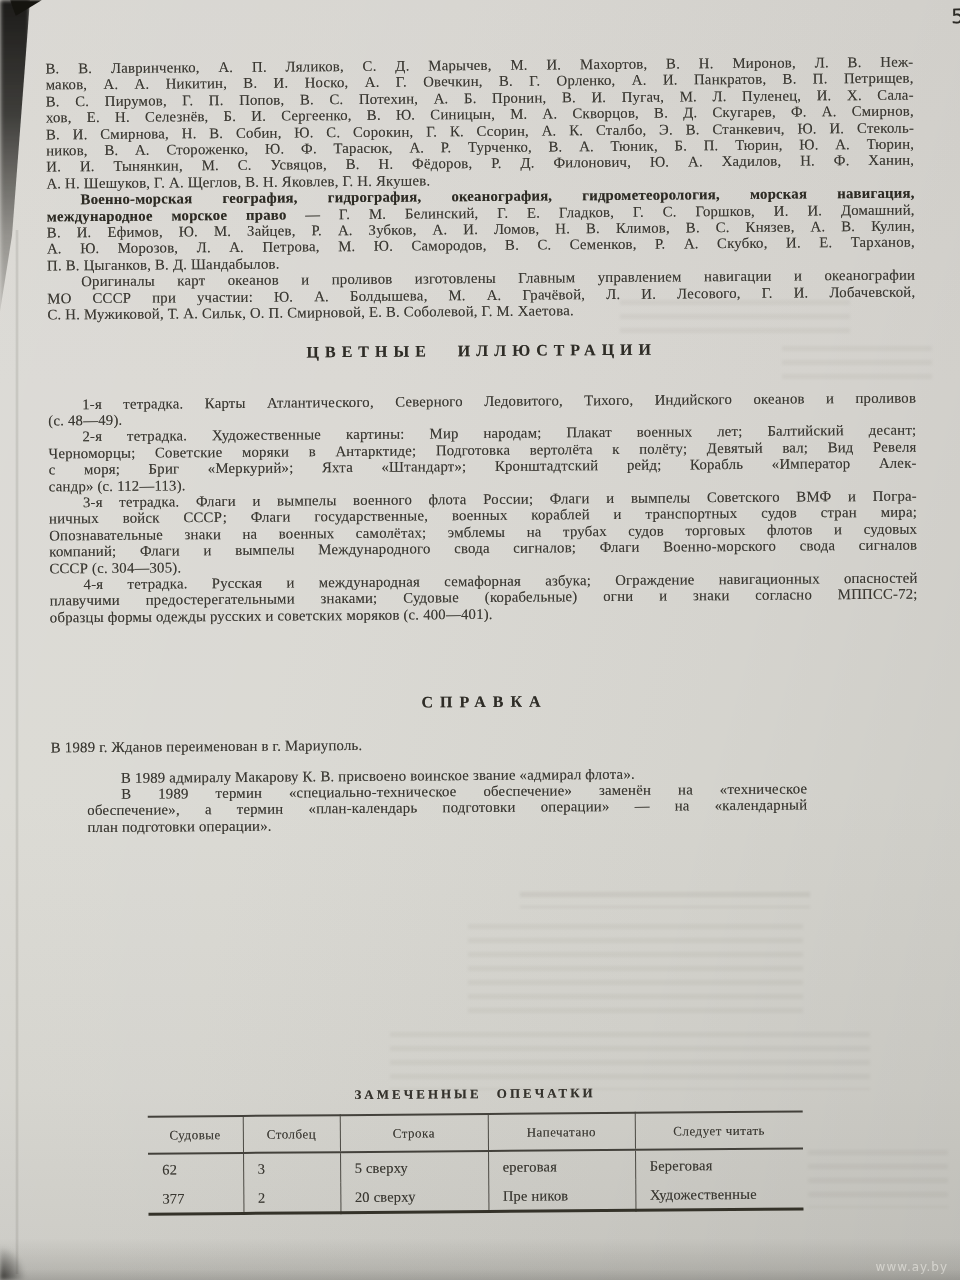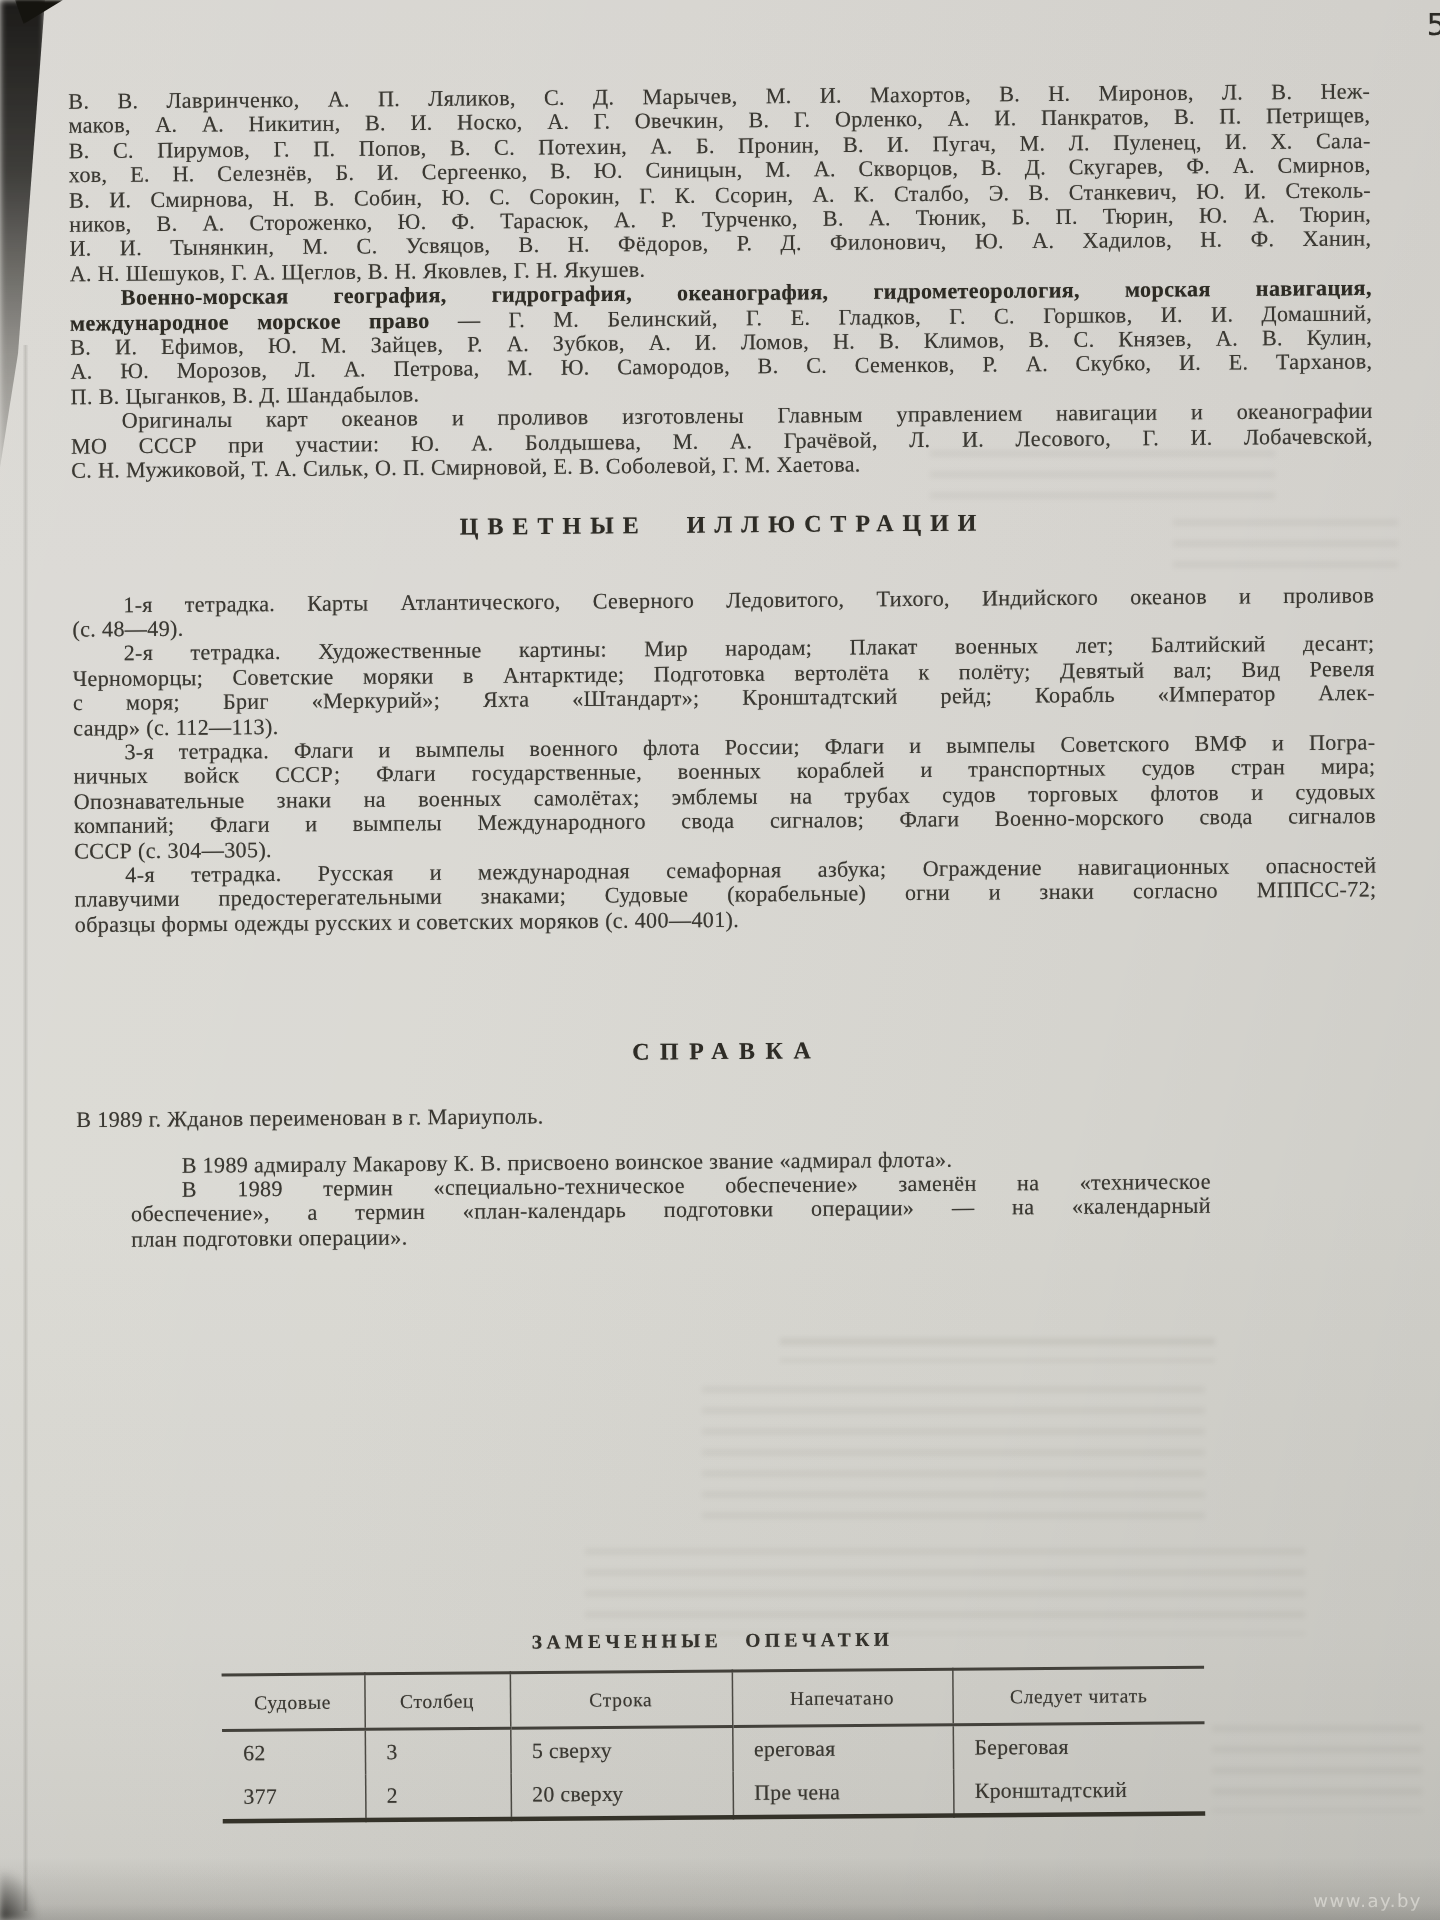--- a/index.html
+++ b/index.html
@@ -212,22 +212,22 @@
           <td>62</td>
           <td>3</td>
           <td>5 сверху</td>
           <td>ереговая</td>
           <td>Береговая</td>
         </tr>
         <tr>
           <td>377</td>
           <td>2</td>
           <td>20 сверху</td>
-          <td>Пре чена</td>
-          <td>Кронштадтский</td>
+          <td>Пре ников</td>
+          <td>Художественные</td>
         </tr>
       </tbody>
     </table>
 
   </div>
 
   <div class="watermark">www.ay.by</div>
 
 </div>
 

